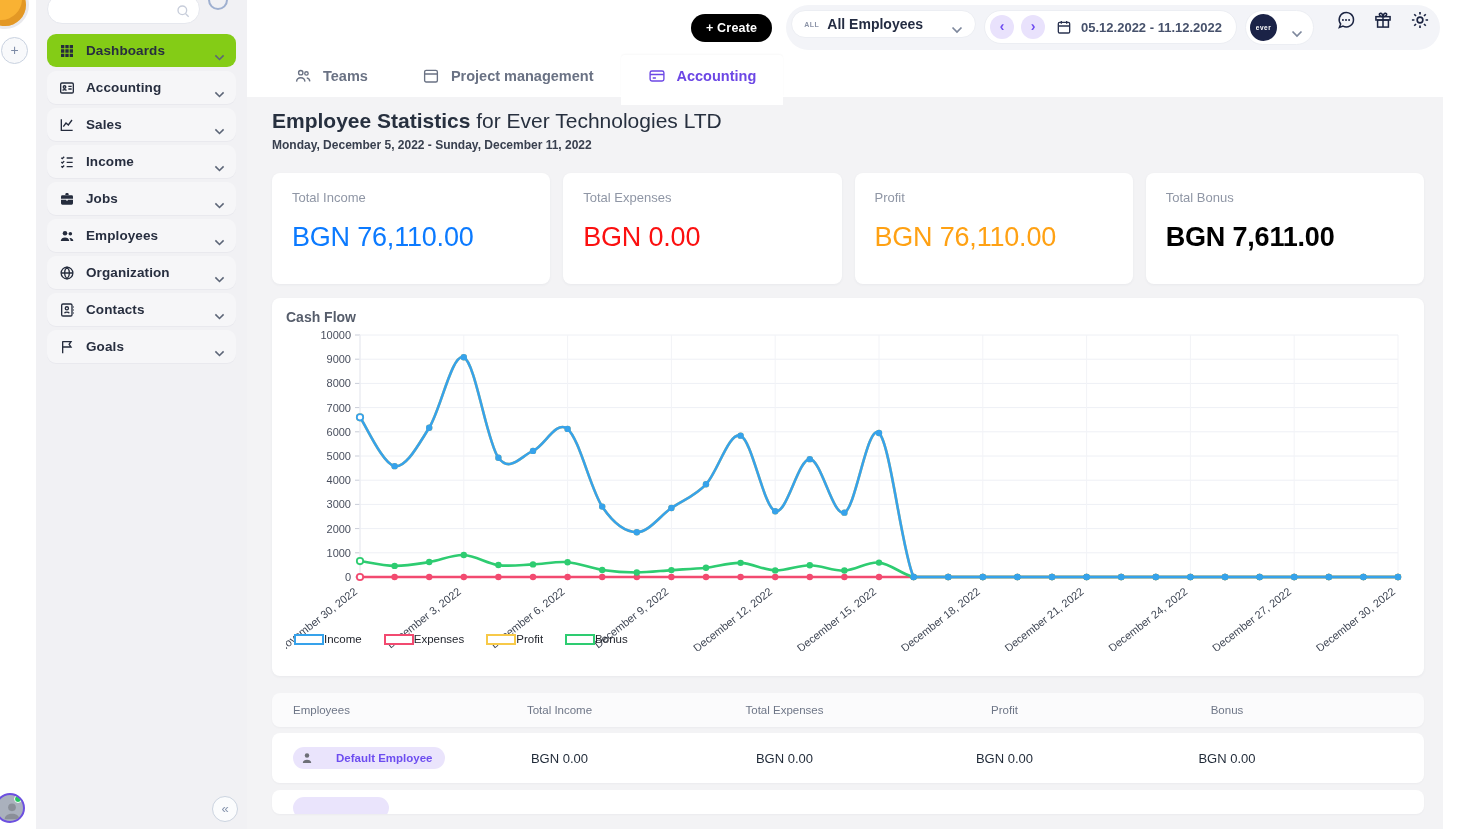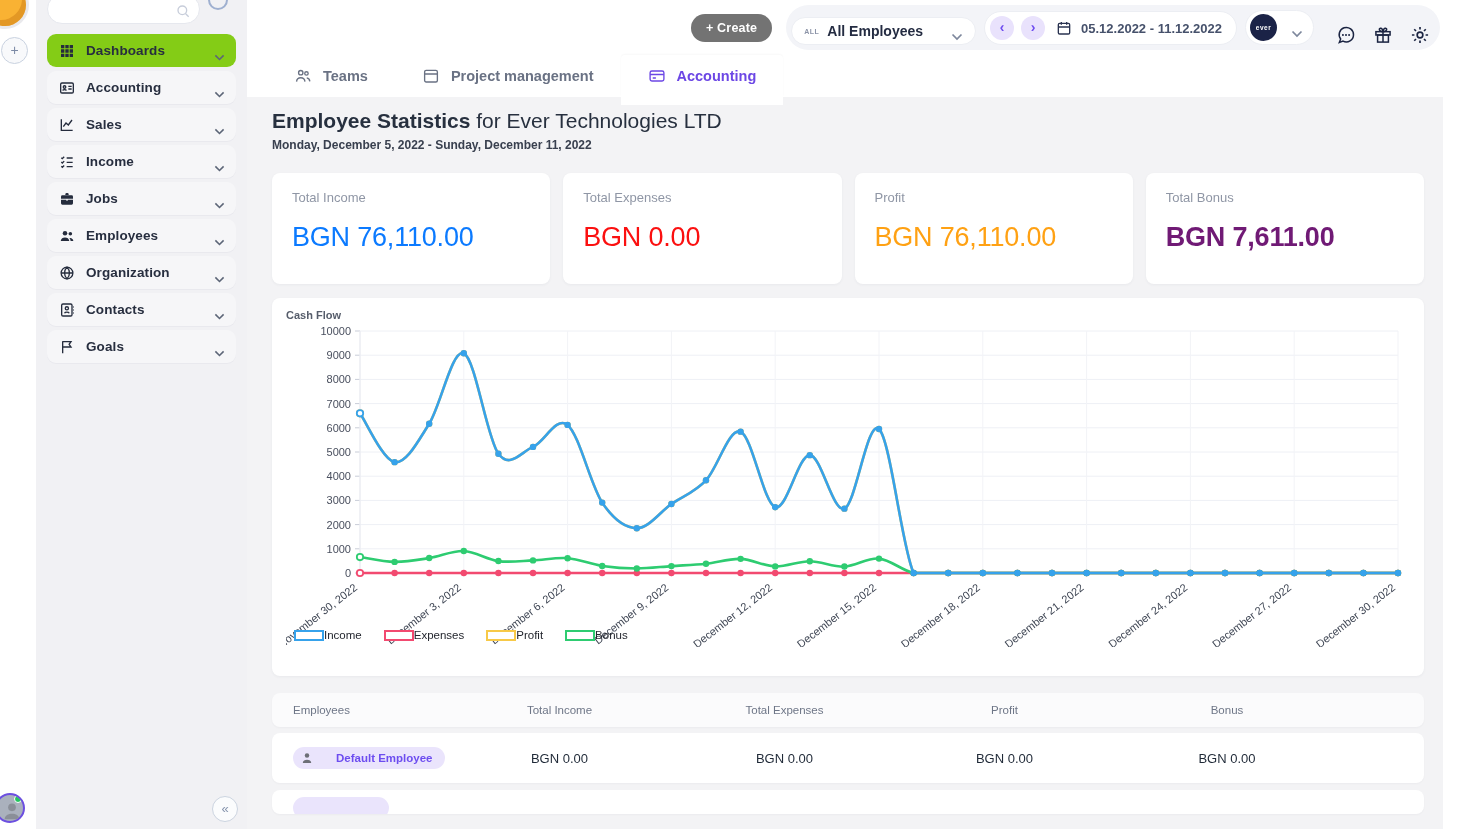--- a/index.html
+++ b/index.html
@@ -31,23 +31,23 @@
   .nav-item .ic { width:16px; height:16px; color:#252c3d; flex:0 0 16px; }
   .nav-item .lbl { flex:1; margin-left:11px; font-size:13.5px; font-weight:700; color:#272e3f; letter-spacing:.1px; }
   .nav-item .chev { width:11px; height:7px; color:#5c6577; }
   .collapse-btn { position:absolute; right:9px; bottom:7px; width:26px; height:26px; border-radius:50%;
     border:1px solid #ccd4e0; background:#fbfcfd; color:#8694ad; font-size:13px; text-align:center; line-height:24px; }
 
   
   .main { flex:1; display:flex; flex-direction:column; background:#fff; position:relative; }
   .topbar { height:55px; display:flex; align-items:center; padding:0 23px 0 20px; background:#fff; }
   .topbar .spacer { flex:1; }
-  .btn-create { background:#737373; color:#fff; font-size:12.5px; font-weight:700; border:none;
+  .btn-create { background:#000000; color:#fff; font-size:12.5px; font-weight:700; border:none;
     border-radius:16px; padding:7px 15px; margin-right:14px; cursor:pointer; letter-spacing:.2px; }
-  .ctrl-group { display:flex; align-items:flex-end; background:#f3f4f8; border-radius:24px; padding:5px 10px 5px 5px; gap:8px; }
+  .ctrl-group { display:flex; align-items:flex-start; background:#f3f4f8; border-radius:24px; padding:5px 10px 5px 5px; gap:8px; }
   .pill { display:flex; align-items:center; background:#fff; border-radius:18px; border:1px solid #eceef3; padding:5px 12px; cursor:pointer; }
   .pill .all-badge { font-size:7px; font-weight:700; color:#8b93a7; letter-spacing:.5px; margin-right:8px; }
   .pill .sel-text { font-size:14px; font-weight:600; color:#242c42; }
   .pill .chev { width:12px; height:8px; color:#7d879c; margin-left:28px; }
   .date-pill { gap:7px; padding:4px 14px 4px 5px; }
   .nav-circ { width:24px; height:24px; border-radius:50%; background:#e9e2fc; color:#6f4df0;
     font-size:14px; font-weight:700; text-align:center; line-height:22px; cursor:pointer; }
   .date-pill .cal { width:16px; height:16px; color:#2a3350; margin:0 2px 0 4px; }
   .date-text { font-size:13px; font-weight:600; color:#46516b; }
   .avatar-pill { padding:3px 10px 3px 4px; gap:6px; }
@@ -70,21 +70,21 @@
   .page-head .title b { font-weight:700; }
   .page-head .subtitle { margin-top:5px; font-size:12px; font-weight:700; color:#39404f; }
 
   .stat-row { display:flex; gap:13px; margin-top:21px; }
   .stat-card { flex:1; height:111px; background:#fff; border-radius:8px; padding:17px 20px; box-shadow:0 1px 3px rgba(40,50,80,.05); }
   .stat-card .s-label { font-size:13px; color:#8f96a5; }
   .stat-card .s-value { margin-top:17px; font-size:27px; font-weight:500; letter-spacing:-.2px; }
   .stat-card .s-value.bold { font-weight:700; }
 
   .chart-card { margin-top:14px; height:378px; background:#fff; border-radius:8px; padding:11px 14px 0; box-shadow:0 1px 3px rgba(40,50,80,.05); }
-  .chart-title { font-size:11px; font-weight:600; color:#565d6b; }
+  .chart-title { font-size:14px; font-weight:600; color:#565d6b; }
   .chart-box svg { display:block; }
   .legend { display:flex; align-items:center; gap:22px; margin:-18px 0 0 8px; }
   .legend .l-item { display:flex; align-items:center; }
   .legend .l-box { width:30px; height:11px; background:#fff; border:2px solid; }
   .legend .l-text { font-size:11.5px; color:#23262e; }
 
   .table-wrap { margin-top:17px; }
   .t-grid { display:grid; grid-template-columns:180px 215px 235px 205px 240px; align-items:center; }
   .t-head { background:#fbfbfc; border-radius:8px; height:34px; box-shadow:0 1px 2px rgba(40,50,80,.04); }
   .t-head .th { font-size:11.5px; color:#6e7687; }
@@ -308,21 +308,21 @@
           <div class="stat-card">
             <div class="s-label">Total Expenses</div>
             <div class="s-value" style="color: rgb(251, 16, 16);">BGN 0.00</div>
           </div>
           <div class="stat-card">
             <div class="s-label">Profit</div>
             <div class="s-value" style="color: rgb(255, 161, 19);">BGN 76,110.00</div>
           </div>
           <div class="stat-card">
             <div class="s-label">Total Bonus</div>
-            <div class="s-value bold" style="color: #701a75;">BGN 7,611.00</div>
+            <div class="s-value bold" style="color: #000000;">BGN 7,611.00</div>
           </div>
         </div>
 
       <div class="chart-card">
         <div class="chart-title">Cash Flow</div>
         <div class="chart-box" id="chart-box">
             <svg width="1124" height="326" viewBox="0 0 1124 326">
               <line x1="74" y1="252" x2="1112" y2="252" stroke="#eef0f5" stroke-width="1"></line>
               <line x1="69" y1="252" x2="74" y2="252" stroke="#c9cdd8" stroke-width="1"></line>
               <text x="65" y="256" text-anchor="end" font-size="11" fill="#494f5e" font-family="Liberation Sans, sans-serif">0</text>

